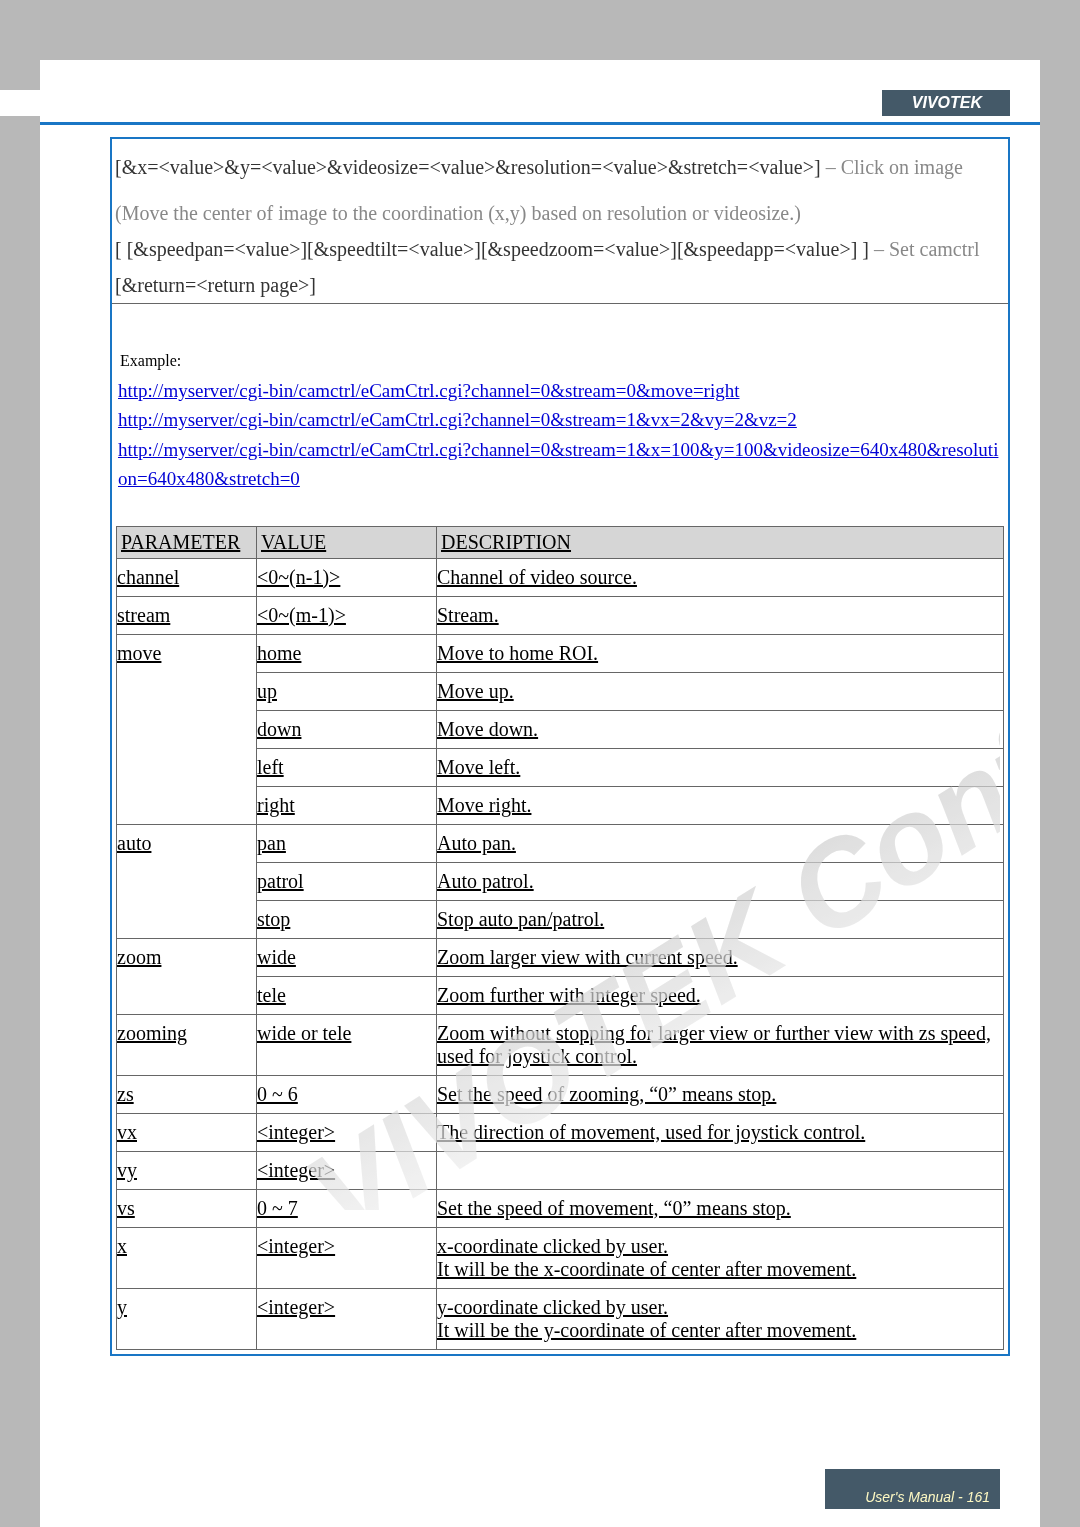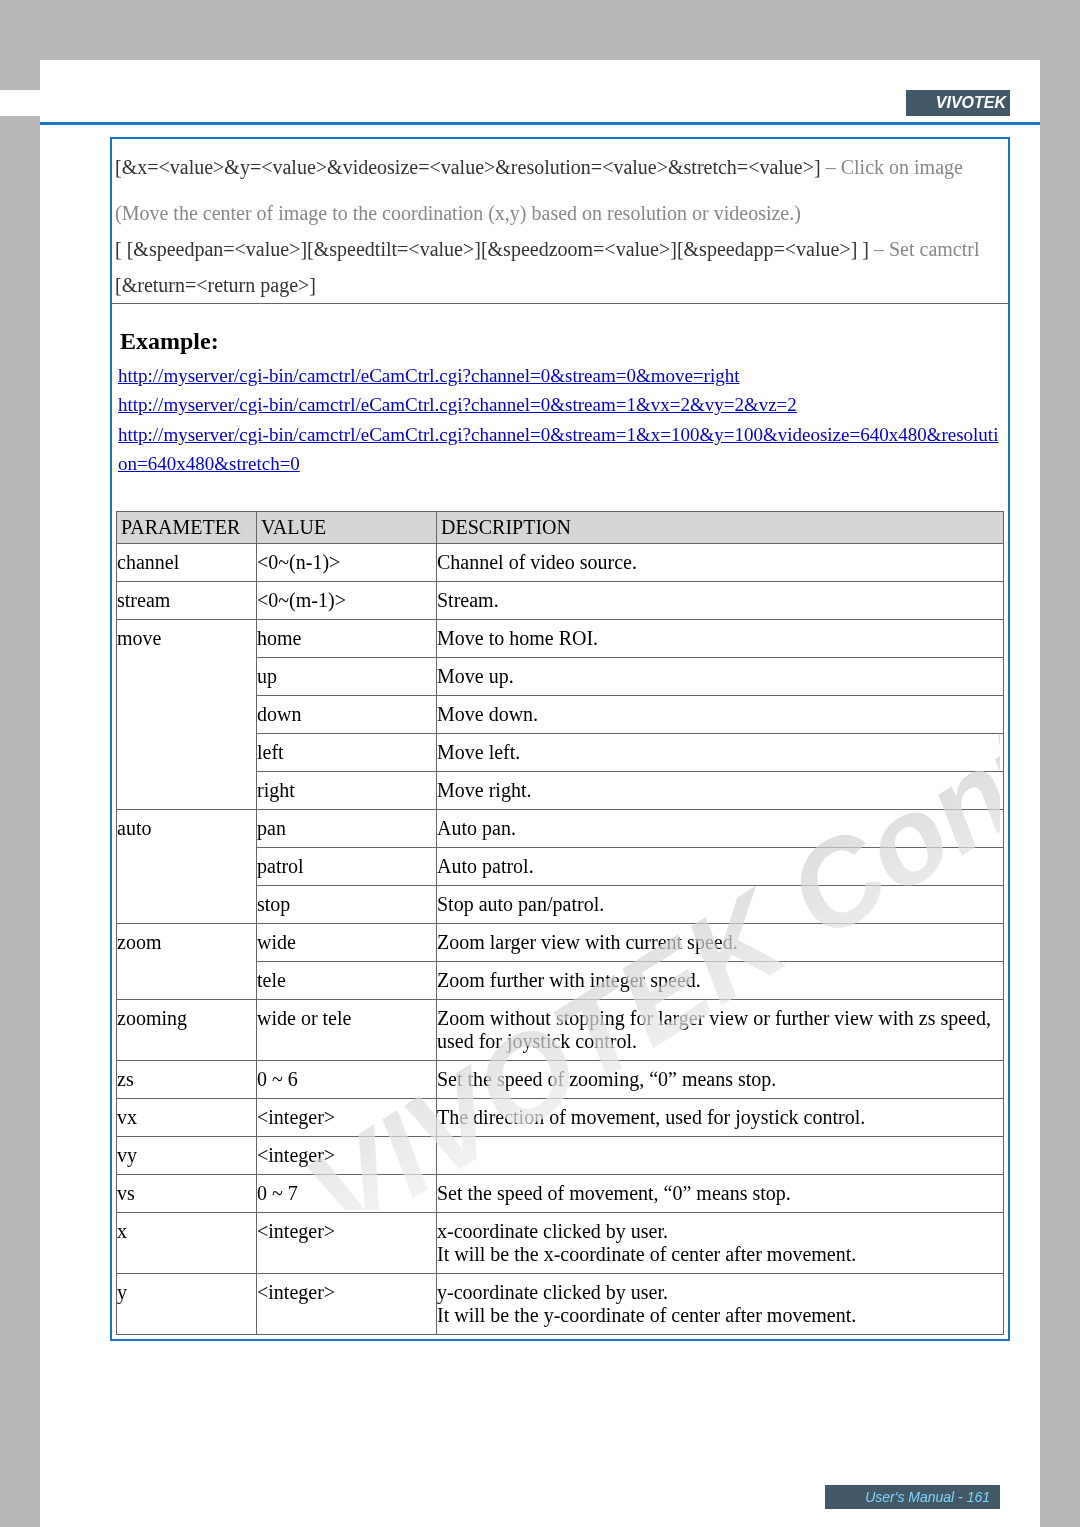--- a/index.html
+++ b/index.html
@@ -28,21 +28,21 @@
   .brand {
     position: absolute;
     right: 30px;
     top: 30px;
     color: #fff;
     background: #445968;
     font-family: Arial, sans-serif;
     font-weight: bold;
     font-style: italic;
     font-size: 16px;
-    padding: 4px 4px 4px 30px;
+    padding: 4px 28px 4px 30px;
   }
   .brand::before {
     content: "";
     position: absolute;
     left: -960px;
     top: 0;
     bottom: 0;
     width: 960px;
     background: #fff;
   }
@@ -56,23 +56,23 @@
     margin: 0;
     font-size: 20px;
     line-height: 1.6;
     color: #333;
   }
   .gray-text { color: #888; }
   .section {
     padding: 10px 6px 0 6px;
   }
   .example-title {
-    font-weight: bold;
-    font-size: 24px;
-    margin: 14px 0 6px 2px;
+    font-weight: normal;
+    font-size: 16px;
+    margin: 38px 0 6px 2px;
   }
   .link {
     color: #0000d5;
     text-decoration: underline;
     font-size: 19px;
     line-height: 1.55;
     word-break: break-all;
   }
   .watermark {
     position: absolute;
@@ -88,46 +88,47 @@
   }
   .watermark svg {
     width: 100%;
     height: 100%;
   }
   table.params {
     border-collapse: collapse;
     width: calc(100% - 8px);
     margin: 32px 4px 4px 4px;
     font-size: 20px;
+    text-decoration: underline;
   }
   table.params th {
     background: #d6d6d6;
     text-align: left;
     font-weight: normal;
     border: 1px solid #666;
     padding: 4px 4px;
     vertical-align: top;
   }
   table.params td {
     border: 1px solid #666;
     padding: 7px 0;
     vertical-align: top;
   }
   .col-param { width: 140px; }
   .col-value { width: 180px; }
   .footer {
     position: absolute;
     bottom: 18px;
     right: 40px;
-    color: #7dd3fc;
+    color: #fef9c3;
     font-family: Arial, sans-serif;
     font-style: italic;
     font-size: 14px;
     background: #445968;
-    padding: 4px 10px 4px 40px;
+    padding: 20px 10px 4px 40px;
   }
   .footer::before{
     content:"";
     position:absolute;
     right:100%;
     top:0;bottom:0;
     width:700px;
   }
 </style>
 </head>

